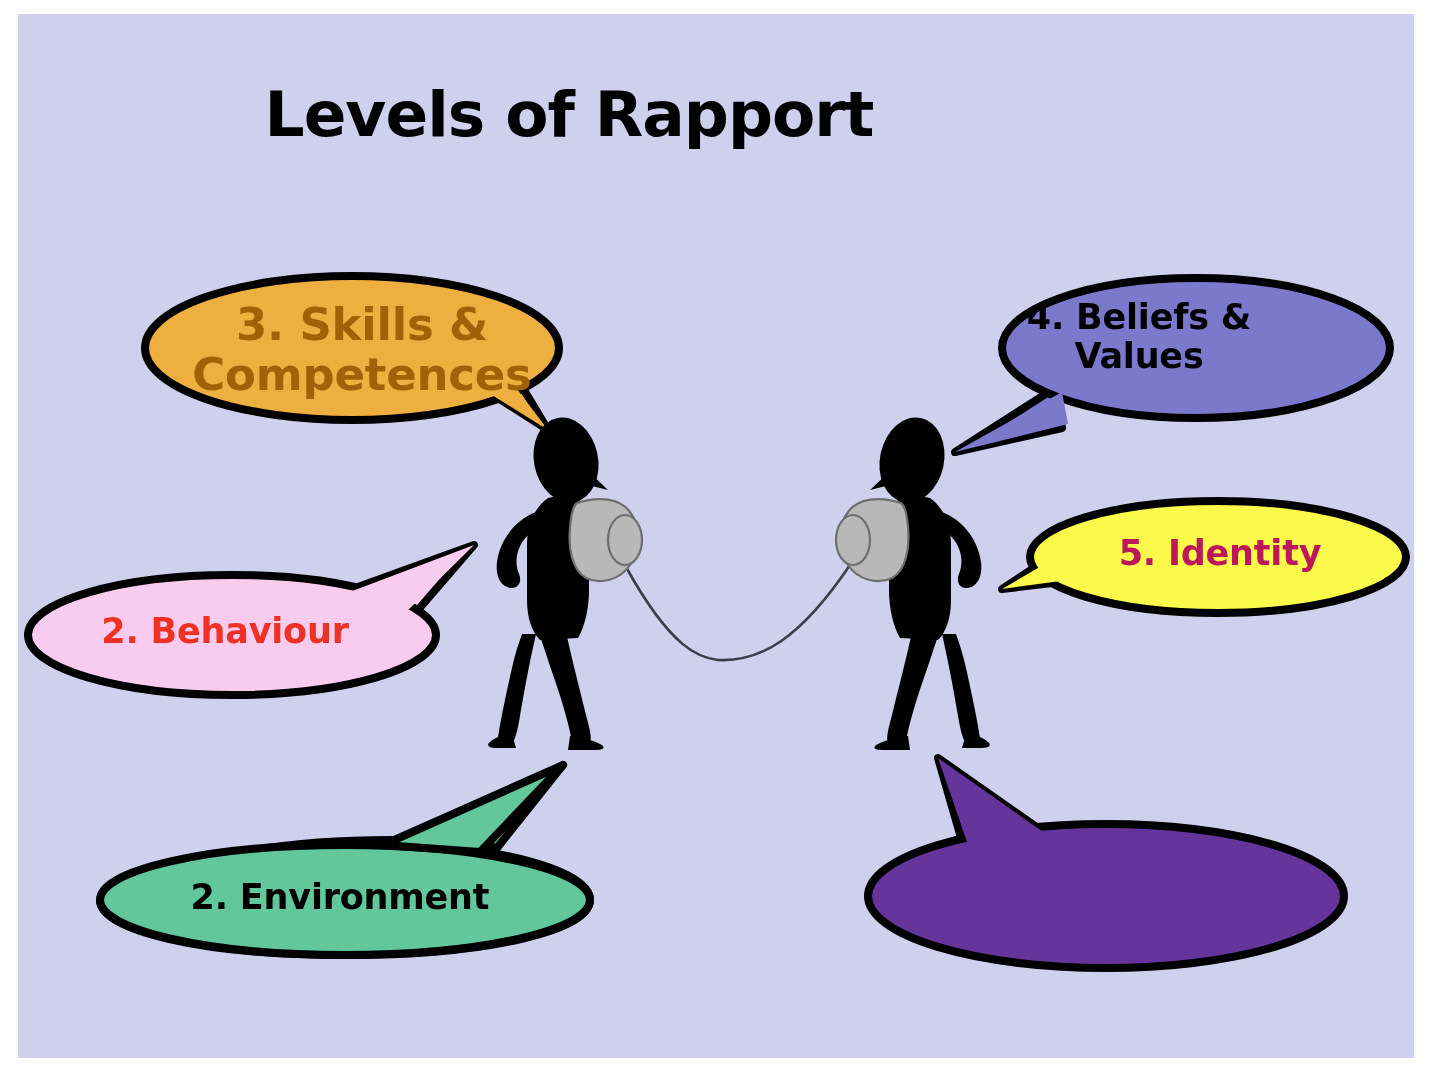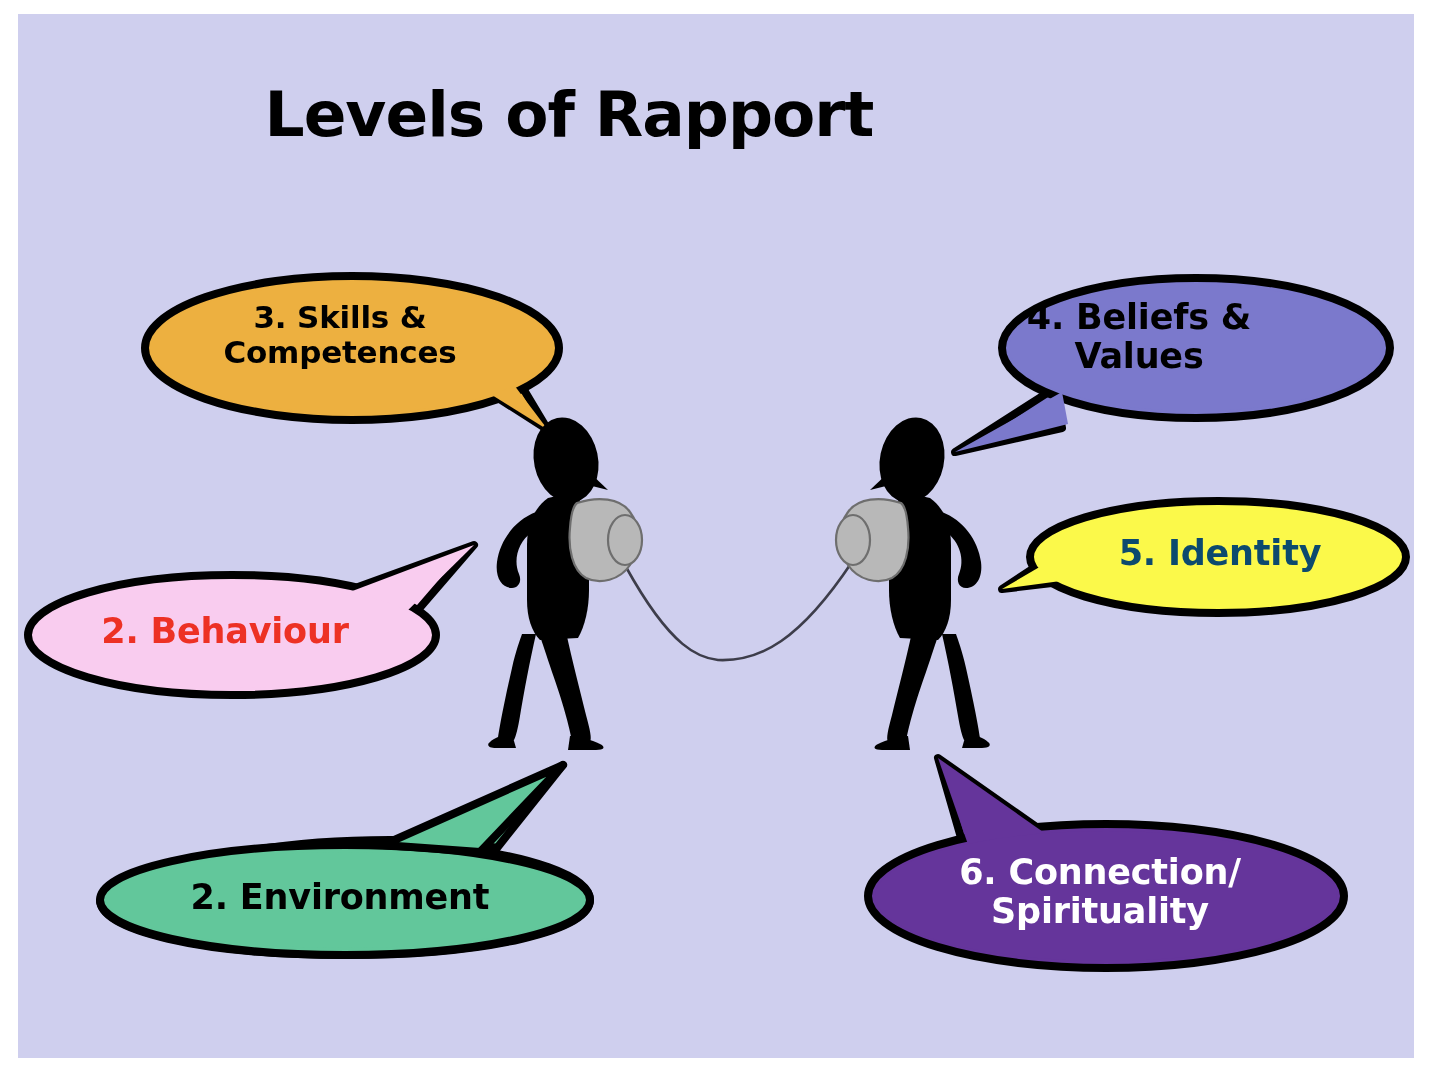--- a/index.html
+++ b/index.html
@@ -50,24 +50,24 @@
     left: 0;
     top: 78px;
     width: 1138px;
     text-align: center;
     font-family: "DejaVu Sans", sans-serif;
     font-weight: bold;
     font-size: 63px;
     letter-spacing: -1px;
     color: #000000;
   }
-  #t-skills      { left: 140px; top: 300px; width: 400px; font-size: 31px; color: #000000; }
+  #t-skills      { left: 162px; top: 300px; width: 400px; font-size: 45px; color: #a16207; }
   #t-beliefs     { left: 954px; top: 298px; width: 370px; font-size: 35px; color: #000000; }
   #t-behaviour   { left: 45px;  top: 612px; width: 360px; font-size: 35px; color: #ed3124; }
-  #t-identity    { left: 1055px; top: 534px; width: 330px; font-size: 35px; color: #0c4a6e; }
+  #t-identity    { left: 1055px; top: 534px; width: 330px; font-size: 35px; color: #be185d; }
   #t-environment { left: 110px; top: 878px; width: 460px; font-size: 35px; color: #000000; }
   #t-connection  { left: 885px; top: 853px; width: 430px; font-size: 35px; color: #ffffff; }
 </style>
 </head>
 <body>
 
 <div id="slide">
 
   <div id="canvas-panel"></div>
 
@@ -227,16 +227,14 @@
 
   <div class="bubble-text" id="t-beliefs">4. Beliefs &amp;
 Values</div>
 
   <div class="bubble-text" id="t-behaviour">2. Behaviour</div>
 
   <div class="bubble-text" id="t-identity">5. Identity</div>
 
   <div class="bubble-text" id="t-environment">2. Environment</div>
 
-  <div class="bubble-text" id="t-connection">6. Connection/
-Spirituality</div>
 
 </div>
 
 </body></html>

